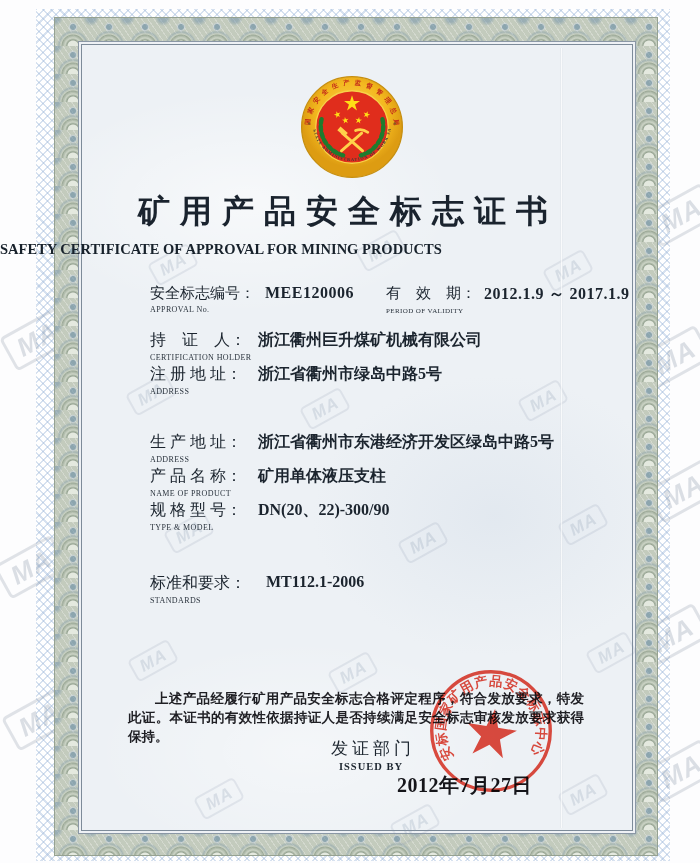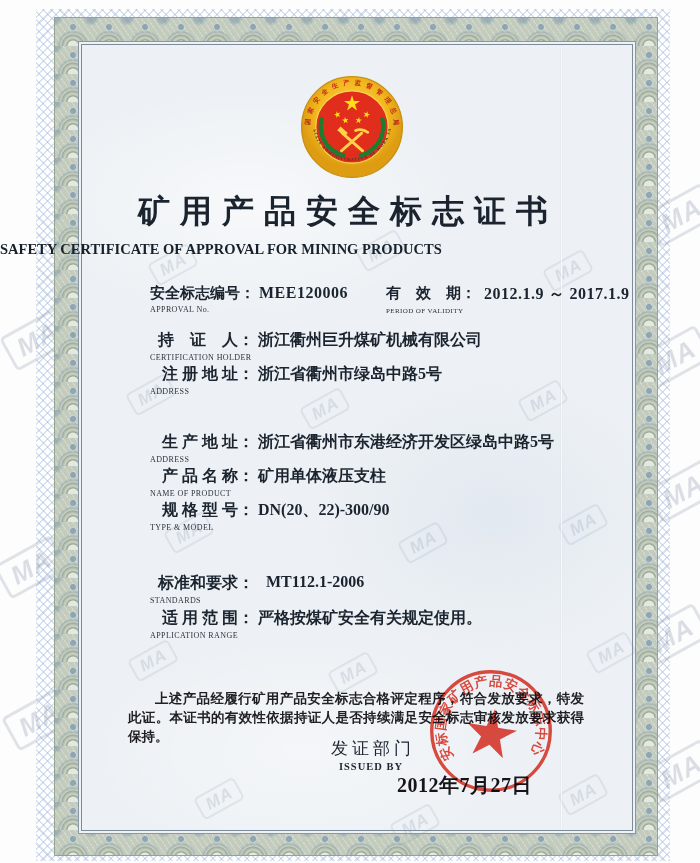--- a/index.html
+++ b/index.html
@@ -69,21 +69,21 @@
   .emblem{position:absolute;left:299px;top:74px;width:106px;height:106px;}
   .title{
     position:absolute;left:0;top:190px;width:686px;
     text-align:center;font-size:32px;font-weight:bold;
     letter-spacing:10px;text-indent:10px;color:#1a232e;
   }
   .subtitle{
     position:absolute;left:0;top:241px;width:624px;
     font-size:14.5px;font-weight:bold;color:#17212b;
   }
-  .lab{font-size:16px;font-weight:bold;display:inline-block;min-width:104px;vertical-align:top;text-align:right;}
+  .lab{font-size:16px;font-weight:normal;display:inline-block;min-width:104px;vertical-align:top;}
   .val{font-size:16px;font-weight:bold;}
   .en{
     display:block;font-size:8px;font-weight:normal;letter-spacing:.4px;
     color:#2a333d;margin-top:2px;
   }
   .field{position:absolute;left:150px;white-space:nowrap;}
   .aprow .lab{font-size:15px;min-width:0;}
   .aprow .val{font-size:16px;letter-spacing:.5px;}
   .statement{
     position:absolute;left:128px;top:689px;width:456px;
@@ -178,21 +178,21 @@
         <rect x="44" y="62.5" width="11" height="5.5" fill="#ffd24a" transform="rotate(41 49.5 65)"></rect>
         <path d="M 64,64 Q 71,61 78,66" fill="none" stroke="#ffd24a" stroke-width="3" stroke-linecap="round"></path>
       </svg>
     </div>
 
     <div class="title">矿用产品安全标志证书</div>
     <div class="subtitle">SAFETY CERTIFICATE OF APPROVAL FOR MINING PRODUCTS</div>
 
     <div class="field aprow" style="top:284px;left:150px;">
       <span class="lab">安全标志编号：</span>
-      <span class="val" style="">MEE120006</span>
+      <span class="val" style="margin-left:6px;">MEE120006</span>
       <span class="en">APPROVAL No.</span>
     </div>
     <div class="field aprow" style="top:284px;left:386px;">
       <span class="lab">有　效　期：</span>
       <span class="val" style="margin-left:4px;">2012.1.9 ～ 2017.1.9</span>
       <span class="en" style="font-size:7px;">PERIOD OF VALIDITY</span>
     </div>
 
     <div class="field" style="top:330px;">
       <span class="lab">持　证　人：</span>
@@ -217,25 +217,20 @@
     <div class="field" style="top:500px;">
       <span class="lab">规 格 型 号：</span>
       <span class="val">DN(20、22)-300/90</span>
       <span class="en">TYPE &amp; MODEL</span>
     </div>
 
     <div class="field" style="top:573px;">
       <span class="lab">标准和要求：</span>
       <span class="val" style="margin-left:8px;">MT112.1-2006</span>
       <span class="en">STANDARDS</span>
-    </div>
-    <div class="field" style="top:608px;">
-      <span class="lab">适 用 范 围：</span>
-      <span class="val">严格按煤矿安全有关规定使用。</span>
-      <span class="en">APPLICATION RANGE</span>
     </div>
 
     <div class="statement">上述产品经履行矿用产品安全标志合格评定程序，符合发放要求，特发此证。本证书的有效性依据持证人是否持续满足安全标志审核发放要求获得保持。</div>
 
     <div class="issuer">
       <div class="issuer-cn">发证部门</div>
       <div class="issuer-en">ISSUED BY</div>
     </div>
 
     <div class="issue-date">2012年7月27日</div>

